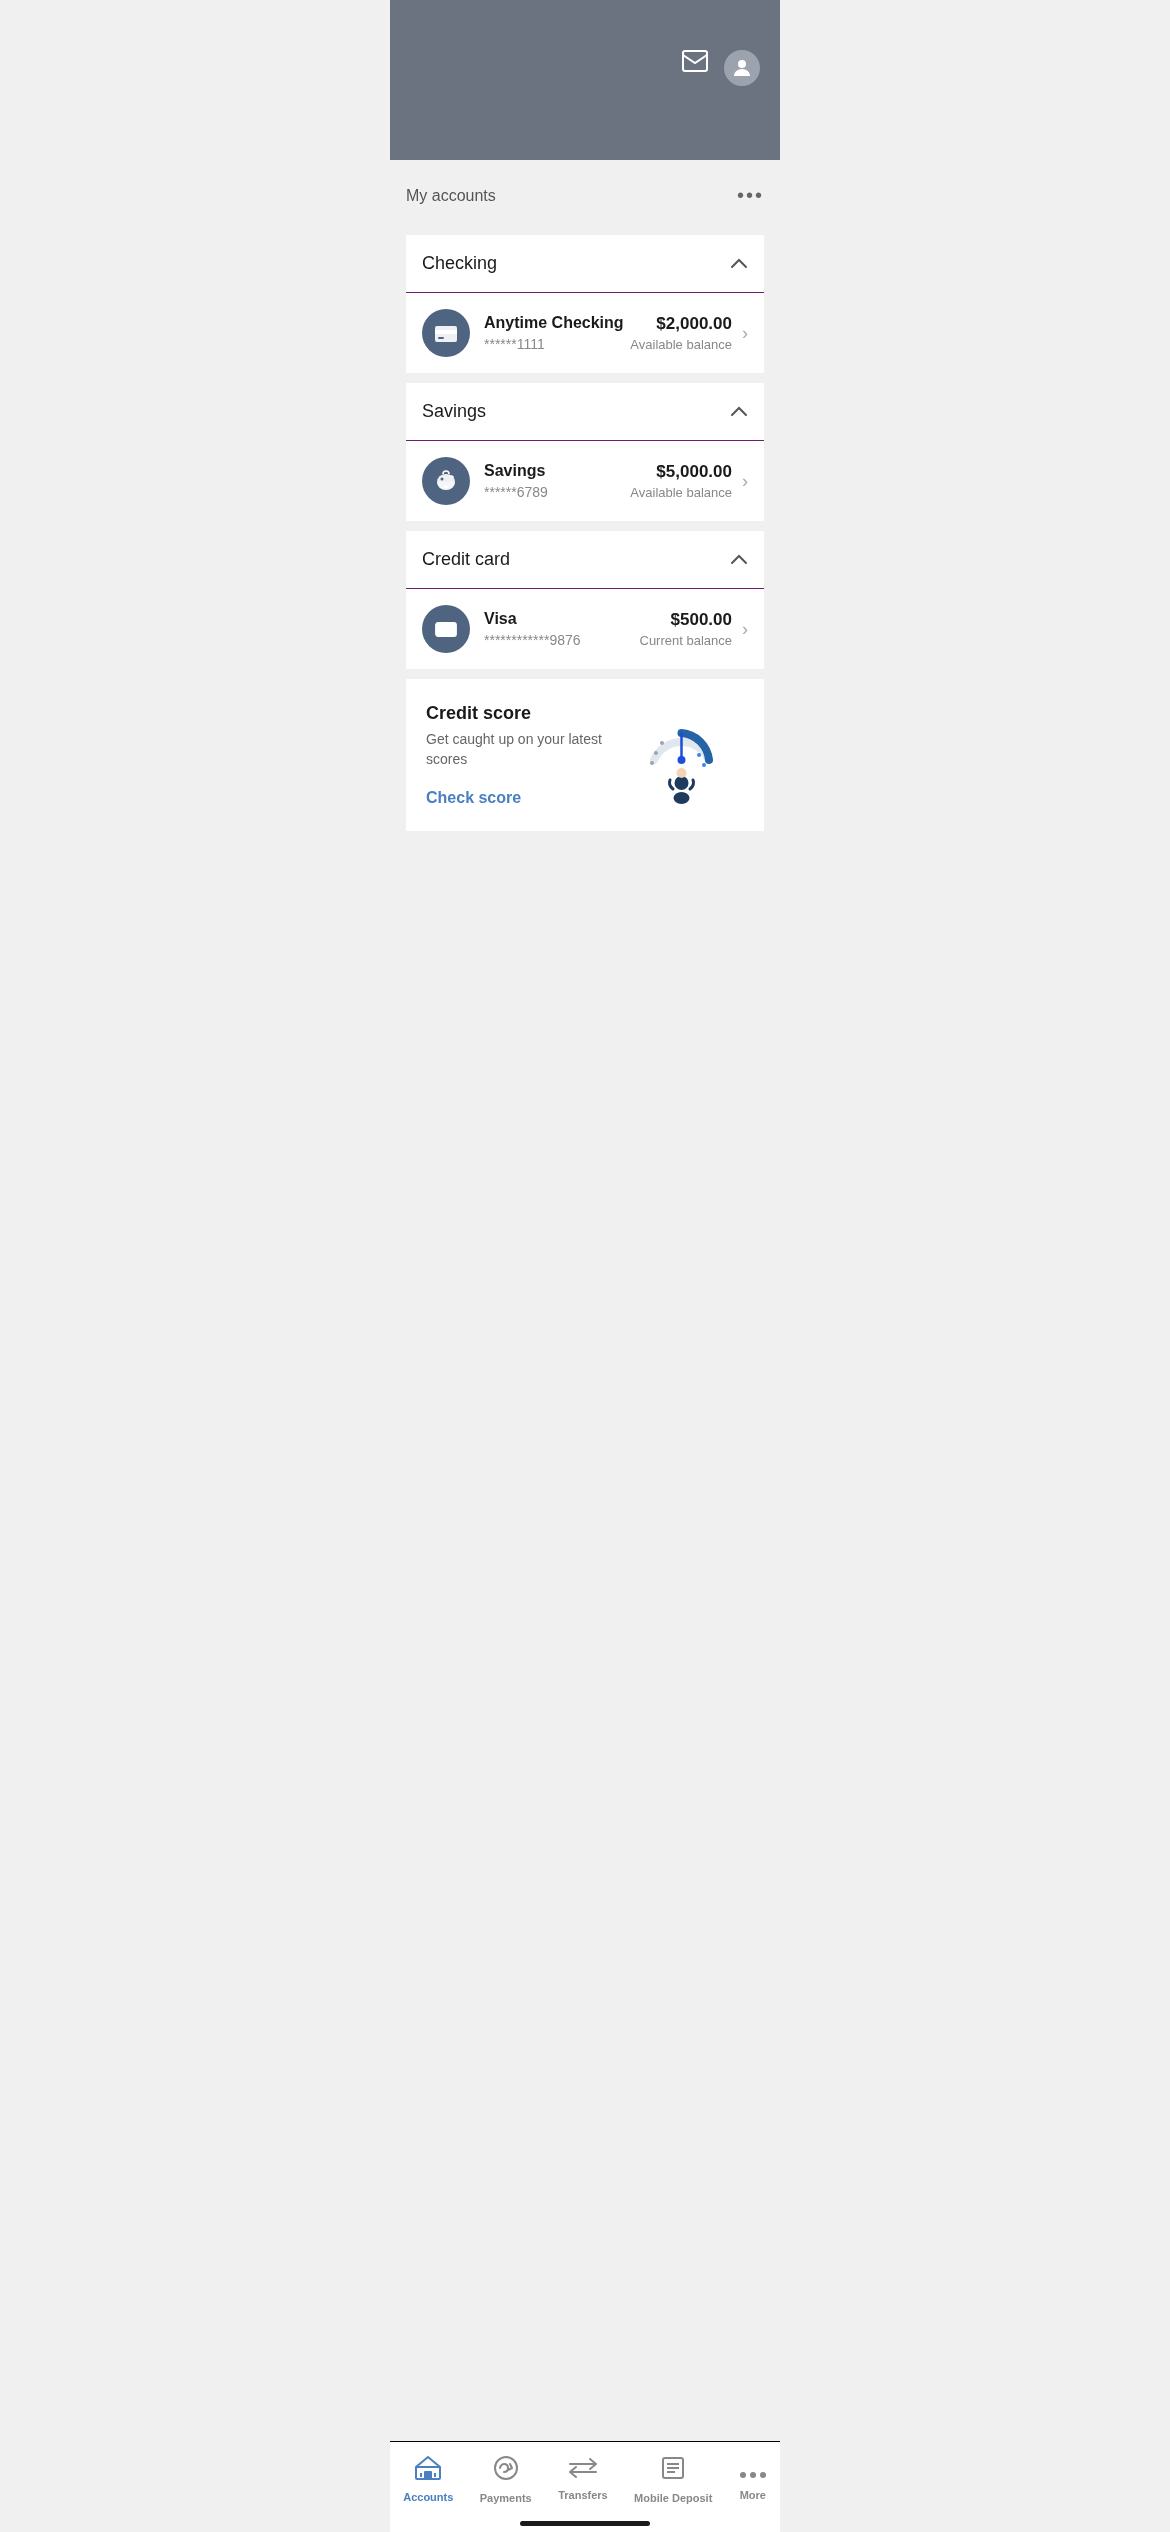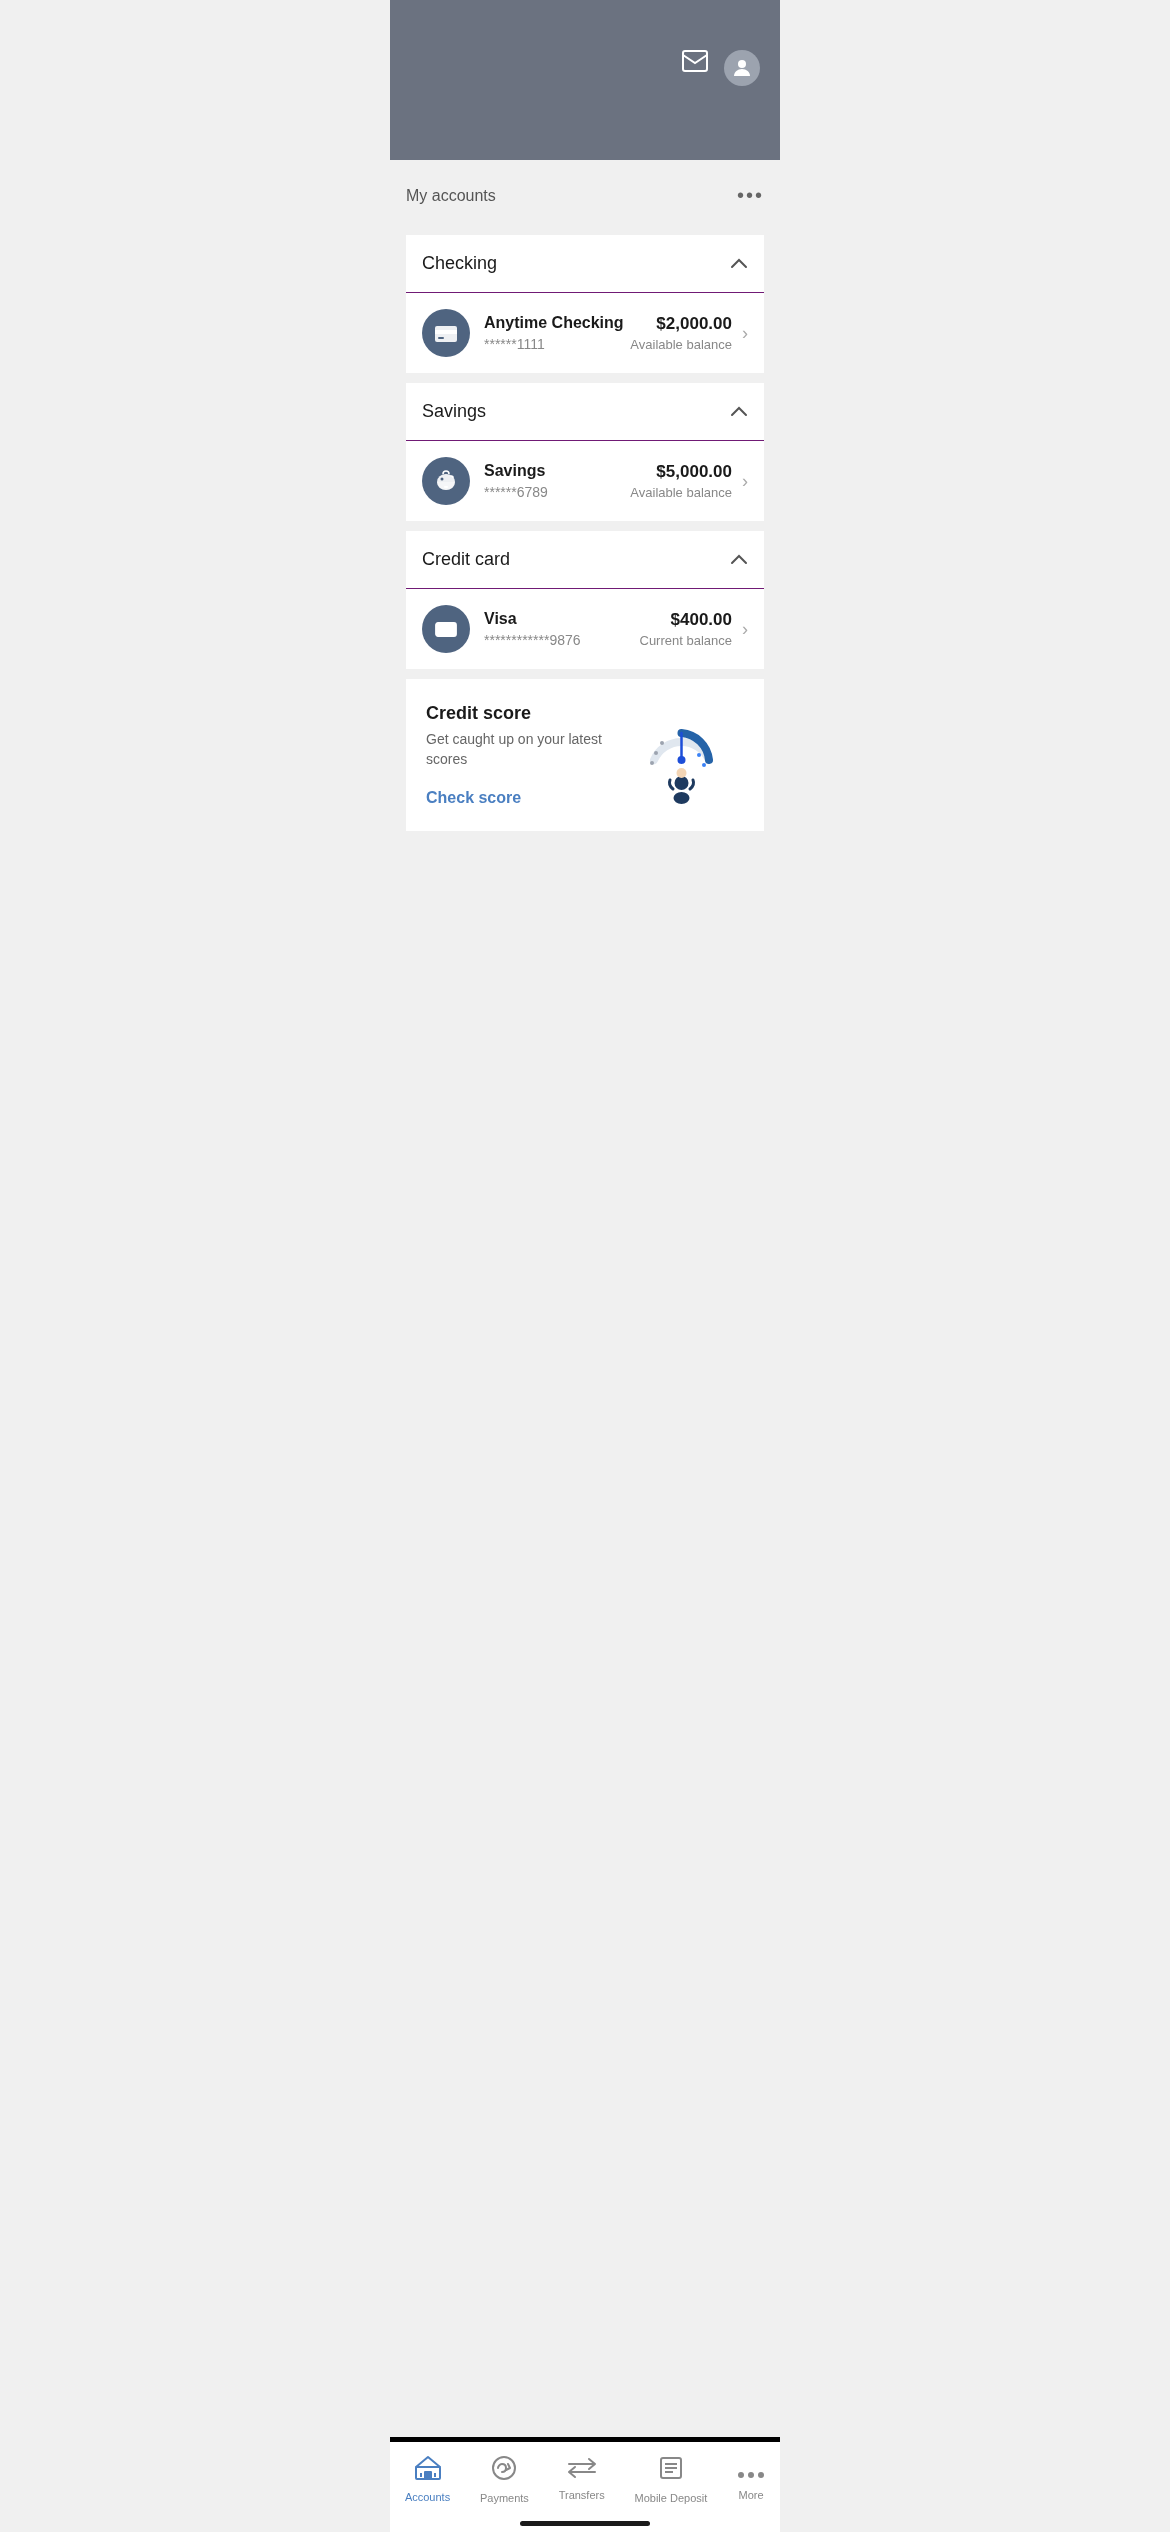--- a/index.html
+++ b/index.html
@@ -226,26 +226,27 @@
     }
 
     
     .bottom-nav {
       position: fixed;
       bottom: 0;
       left: 50%;
       transform: translateX(-50%);
       width: 390px;
       background: white;
-      border-top: 5px solid #000000;
+      border-top: 1px solid #000000;
       display: flex;
       align-items: center;
       justify-content: space-around;
       padding: 8px 0 24px;
       z-index: 100;
+      font-weight: bold;
     }
     .nav-item {
       display: flex;
       flex-direction: column;
       align-items: center;
       gap: 4px;
       cursor: pointer;
       padding: 4px 10px;
     }
     .nav-icon {
@@ -380,21 +381,21 @@
           <rect x="3" y="7" width="20" height="13" rx="2" stroke="white" stroke-width="1.8"></rect>
           <rect x="3" y="11" width="20" height="3" fill="white"></rect>
           <rect x="6" y="17" width="5" height="1.5" rx="0.75" fill="white"></rect>
         </svg>
       </div>
       <div class="account-info">
         <div class="account-name">Visa</div>
         <div class="account-number">************9876</div>
       </div>
       <div class="account-balance-wrap">
-        <div class="account-balance">$400.00</div>
+        <div class="account-balance">$500.00</div>
         <div class="account-balance-label">Current balance</div>
       </div>
       <span class="account-arrow">›</span>
     </div>
   </div>
 
   <div class="credit-score-card">
     <div class="credit-score-content">
       <div class="credit-score-title">Credit score</div>
       <div class="credit-score-desc">Get caught up on your latest scores</div>

